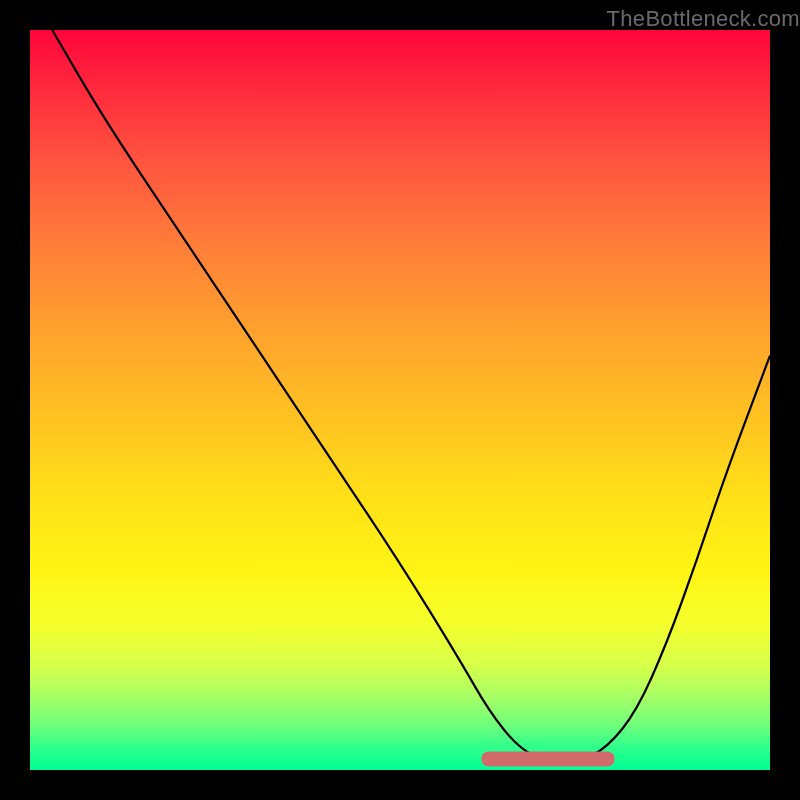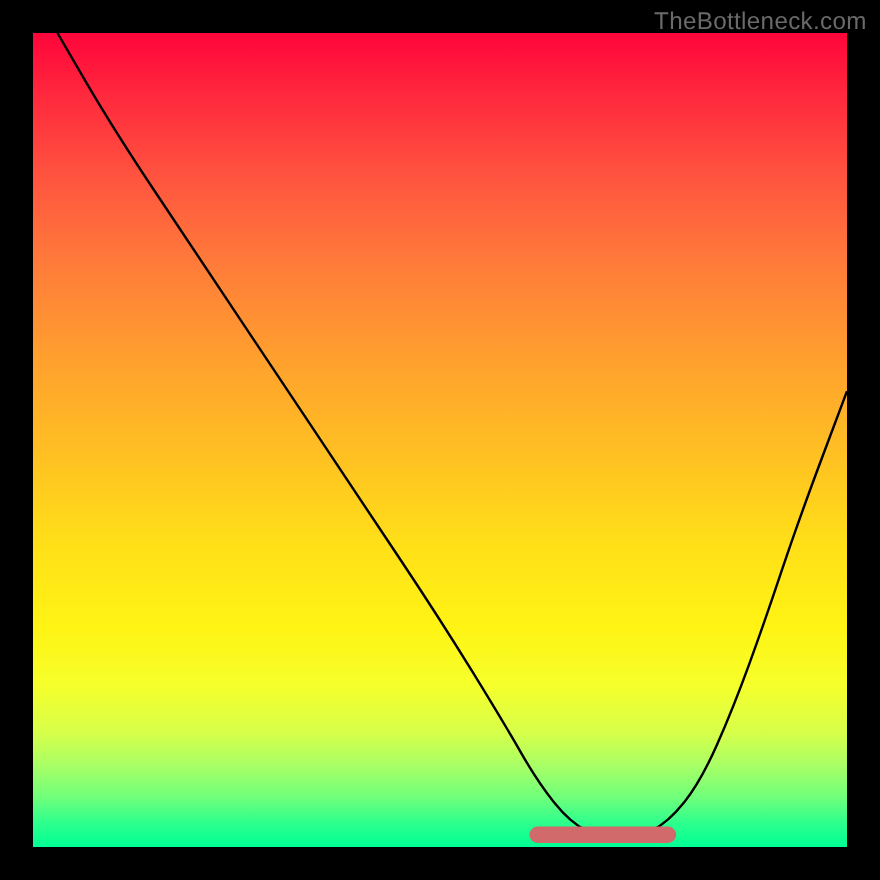--- a/index.html
+++ b/index.html
@@ -36,21 +36,21 @@
       #d6ff4a 86%,
       #a8ff65 90%,
       #6eff7c 94%,
       #2eff8c 97%,
       #00ff95 100%
     );
   }
   .watermark {
     position: absolute;
     top: 6px;
-    right: 12px;
+    right: 0;
     color: #6a6a6a;
     font-size: 22px;
     letter-spacing: 0.3px;
     user-select: none;
     pointer-events: none;
   }
   svg.overlay {
     position: absolute;
     left: 0;
     top: 0;

